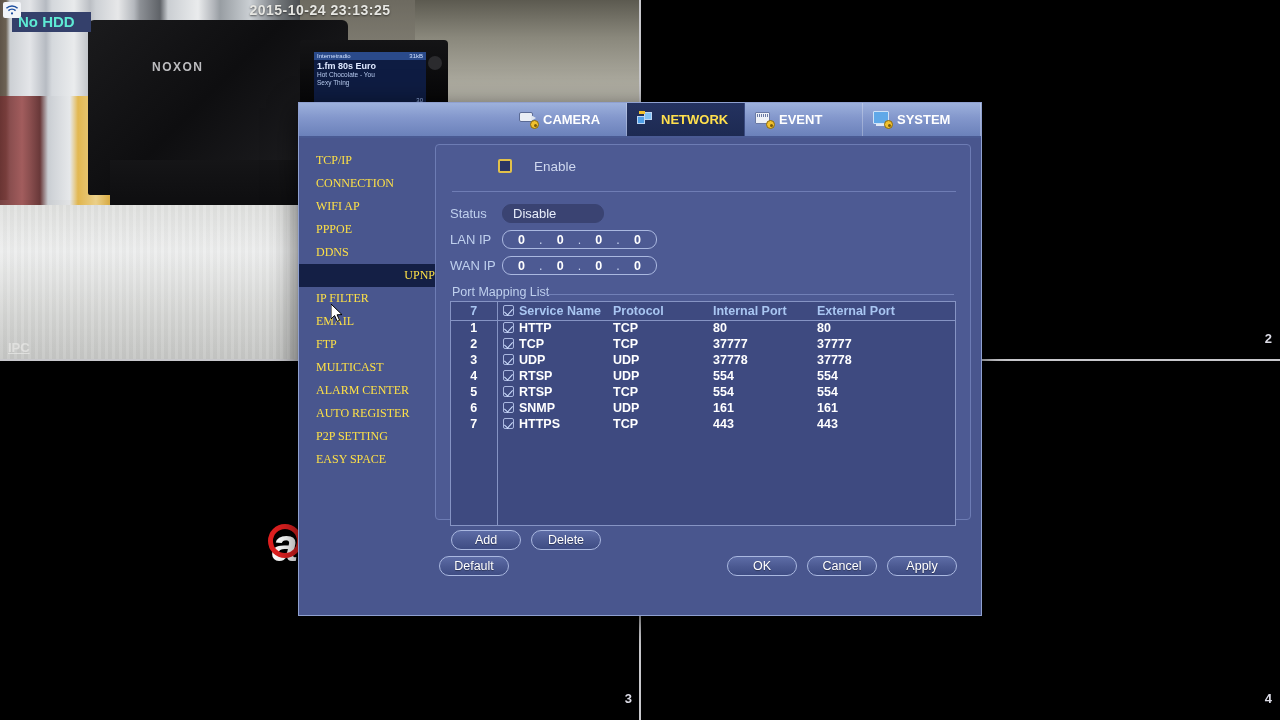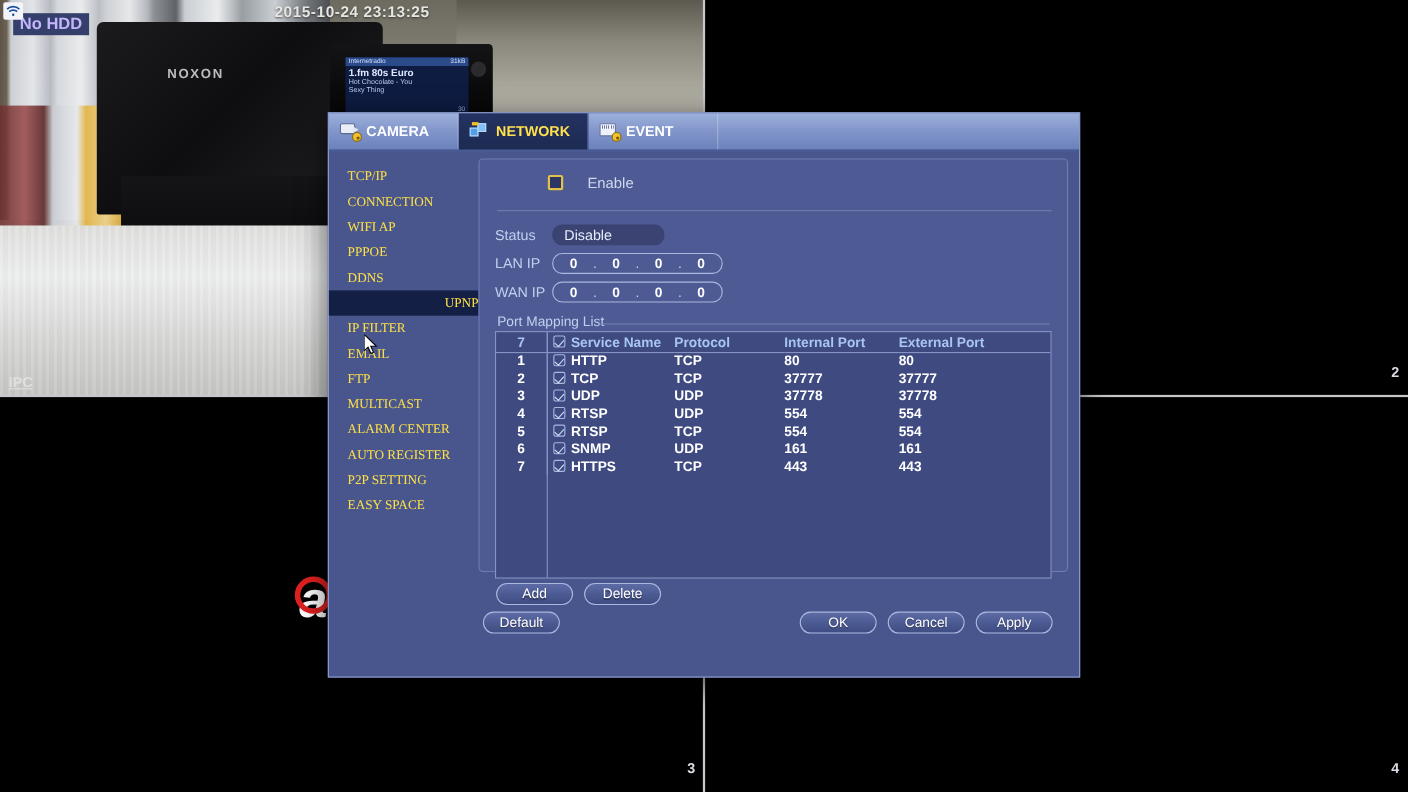--- a/index.html
+++ b/index.html
@@ -110,22 +110,22 @@
   }
   .wall-line { position:absolute; left:415px; top:128px; width:225px; height:2px; background:#6f6d64; opacity:0.6; }
 
   .ts {
     position:absolute; left:0; top:2px; width:640px; text-align:center;
     color:#e6e6e2; font-size:14px; font-weight:bold; letter-spacing:0.5px;
     text-shadow:0 1px 2px rgba(0,0,0,0.55);
   }
   .nohdd {
     position:absolute; left:12px; top:12px;
-    background:#34406b; color:#c4b5fd; font-size:15px; font-weight:bold;
-    padding:1px 6px 2px 6px;
+    background:#34406b; color:#5eead4; font-size:15px; font-weight:bold;
+    padding:1px 16px 2px 6px;
   }
   .wifi-ico {
     position:absolute; left:3px; top:2px; width:18px; height:16px;
     background:#f2f4f8; border-radius:2px;
     display:flex; align-items:center; justify-content:center;
   }
   .wifi-ico svg { display:block; }
   .ipc {
     position:absolute; left:8px; top:340px; color:#e8e8e6;
     font-size:13px; font-weight:bold; opacity:0.75;text-decoration:underline;
@@ -158,20 +158,21 @@
     border:1px solid #9db0dc;
     display:flex; align-items:center; justify-content:center;
     color:#ffffff; font-size:12.5px; font-weight:bold; letter-spacing:0.6px;
     text-shadow:0 1px 1px rgba(0,0,0,0.35);
   }
 
   .tabbar {
     display:flex; height:35px;
     background: linear-gradient(to bottom,#9db1dc 0%, #8397cc 45%, #6b81ba 100%);
     border-bottom:2px solid #4a5a93;
+    justify-content:flex-end;
   }
   .tab {
     display:flex; align-items:center; gap:5px;
     padding:0 12px 0 10px;
     color:#ffffff; font-size:13px; font-weight:bold;
     border-right:1px solid rgba(255,255,255,0.28);
     cursor:pointer;
     min-width:118px;
   }
   .tab.active {
@@ -371,20 +372,27 @@
             </span>
           </span>
         <span>NETWORK</span>
       </div>
       <div class="tab">
         <span class="tico">
             <i class="ico-evt"></i>
             <i class="gear"></i>
           </span>
         <span>EVENT</span>
+      </div>
+      <div class="tab">
+        <span class="tico">
+            <i class="ico-sys"></i>
+            <i class="gear"></i>
+          </span>
+        <span>SYSTEM</span>
       </div>
     </div>
 
     <div class="body-row">
 
       <div class="sidebar">
         <div class="side-item">TCP/IP</div>
         <div class="side-item">CONNECTION</div>
         <div class="side-item">WIFI AP</div>
         <div class="side-item">PPPOE</div>

